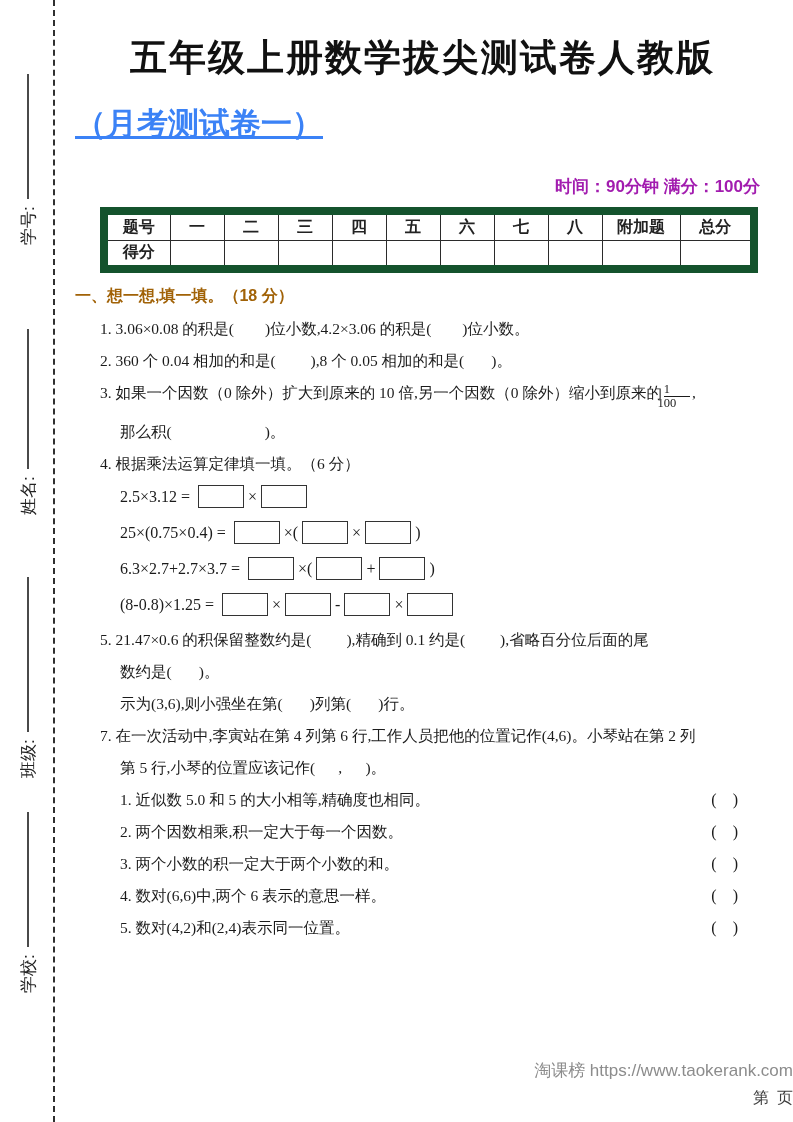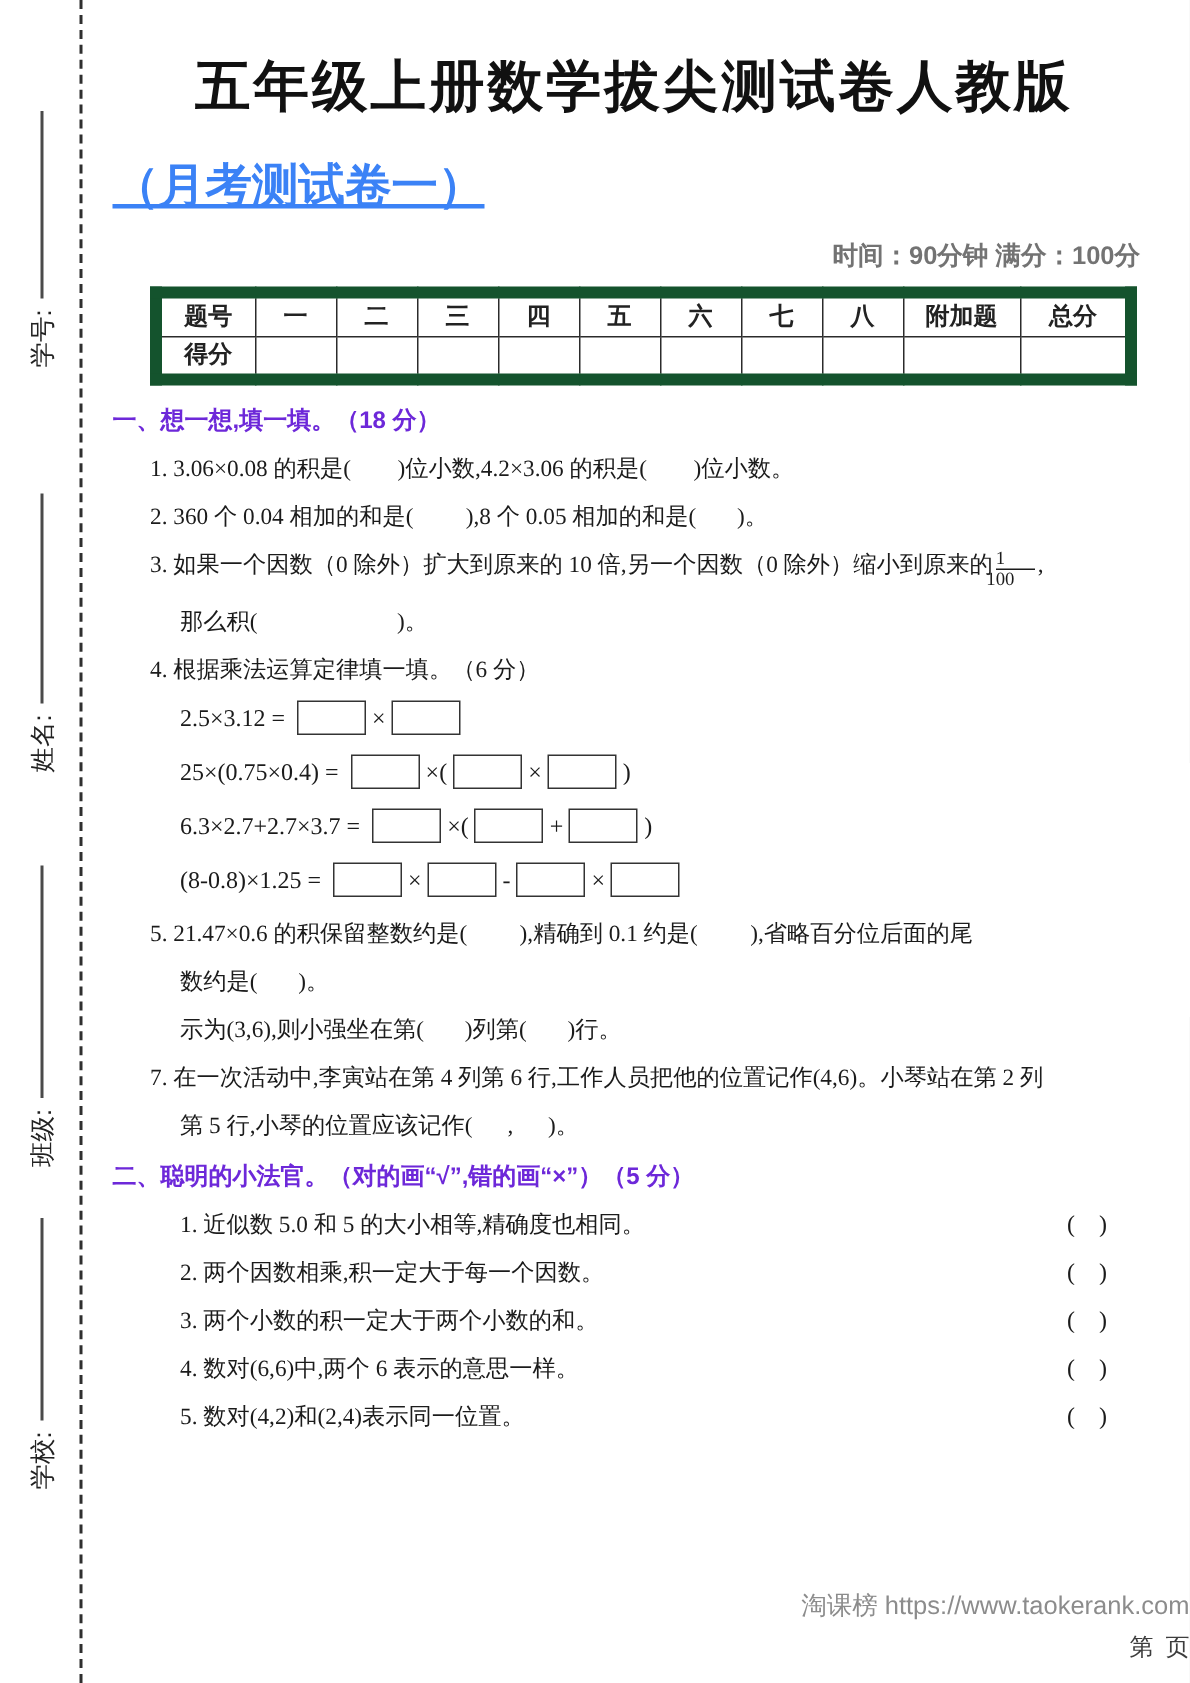--- a/index.html
+++ b/index.html
@@ -39,23 +39,23 @@
     margin-top: 33px; text-align: center;
     font-family: "Liberation Sans", sans-serif;
     font-size: 37px; font-weight: bold; letter-spacing: 2px; color: #111;
   }
   .subtitle {
     margin-top: 20px; text-align: left;
     font-family: "Liberation Sans", sans-serif;
     font-size: 31px; font-weight: bold; color: #3b82f6; text-decoration: underline;
   }
   .meta {
-    margin-top: 14px; padding-right: 10px; text-align: right;
-    font-family: "Liberation Sans", sans-serif;
-    font-size: 17px; font-weight: bold; color: #737373;
+    margin-top: 30px; padding-right: 10px; text-align: right;
+    font-family: "Liberation Sans", sans-serif;
+    font-size: 17px; font-weight: bold; color: #a21caf;
   }
 
   
   table.score {
     margin: 9px 0 0 25px; width: 650px;
     border-collapse: collapse; table-layout: fixed;
     border: 8px solid #14532d;
   }
   table.score td {
     border: 1px solid #2b2b2b;
@@ -64,21 +64,21 @@
   }
   td.c-label { width: 66px; }
   td.c-num { width: 54px; }
   td.c-extra { width: 78px; }
   td.c-total { width: 74px; }
 
   
   .sec-heading {
     margin-top: 13px;
     font-family: "Liberation Sans", sans-serif;
-    font-size: 16px; font-weight: bold; color: #6d28d9;
+    font-size: 16px; font-weight: bold; color: #a16207;
     white-space: pre-wrap;
   }
   .q-line {
     margin-top: 11px; padding-left: 45px; text-indent: -20px;
     font-size: 15.5px; line-height: 21px; white-space: pre-wrap; color: #1b1b1b;
   }
   .q-line.cont { text-indent: 0; }
   .eq-line { margin-top: 9px; padding-left: 45px; font-size: 16px; line-height: 27px; white-space: pre-wrap; }
   .blank-box {
     display: inline-block; width: 46px; height: 23px;
@@ -188,21 +188,20 @@
     <div class="eq-line"><span>(8-0.8)×1.25 = </span><span class="blank-box"></span><span>×</span><span class="blank-box"></span><span>-</span><span class="blank-box"></span><span>×</span><span class="blank-box"></span></div>
 
     <div class="q-line">5. 21.47×0.6 的积保留整数约是(         ),精确到 0.1 约是(         ),省略百分位后面的尾</div>
     <div class="q-line cont">数约是(       )。</div>
 
     <div class="q-line cont">示为(3,6),则小强坐在第(       )列第(       )行。</div>
 
     <div class="q-line">7. 在一次活动中,李寅站在第 4 列第 6 行,工作人员把他的位置记作(4,6)。小琴站在第 2 列</div>
     <div class="q-line cont">第 5 行,小琴的位置应该记作(      ,      )。</div>
 
-    <div class="sec-heading">二、聪明的小法官。（对的画“√”,错的画“×”）（5 分）</div>
 
     <div class="tf-row">
       <span class="tf-text">1. 近似数 5.0 和 5 的大小相等,精确度也相同。</span>
       <span class="tf-bracket">(    )</span>
     </div>
     <div class="tf-row">
       <span class="tf-text">2. 两个因数相乘,积一定大于每一个因数。</span>
       <span class="tf-bracket">(    )</span>
     </div>
     <div class="tf-row">

